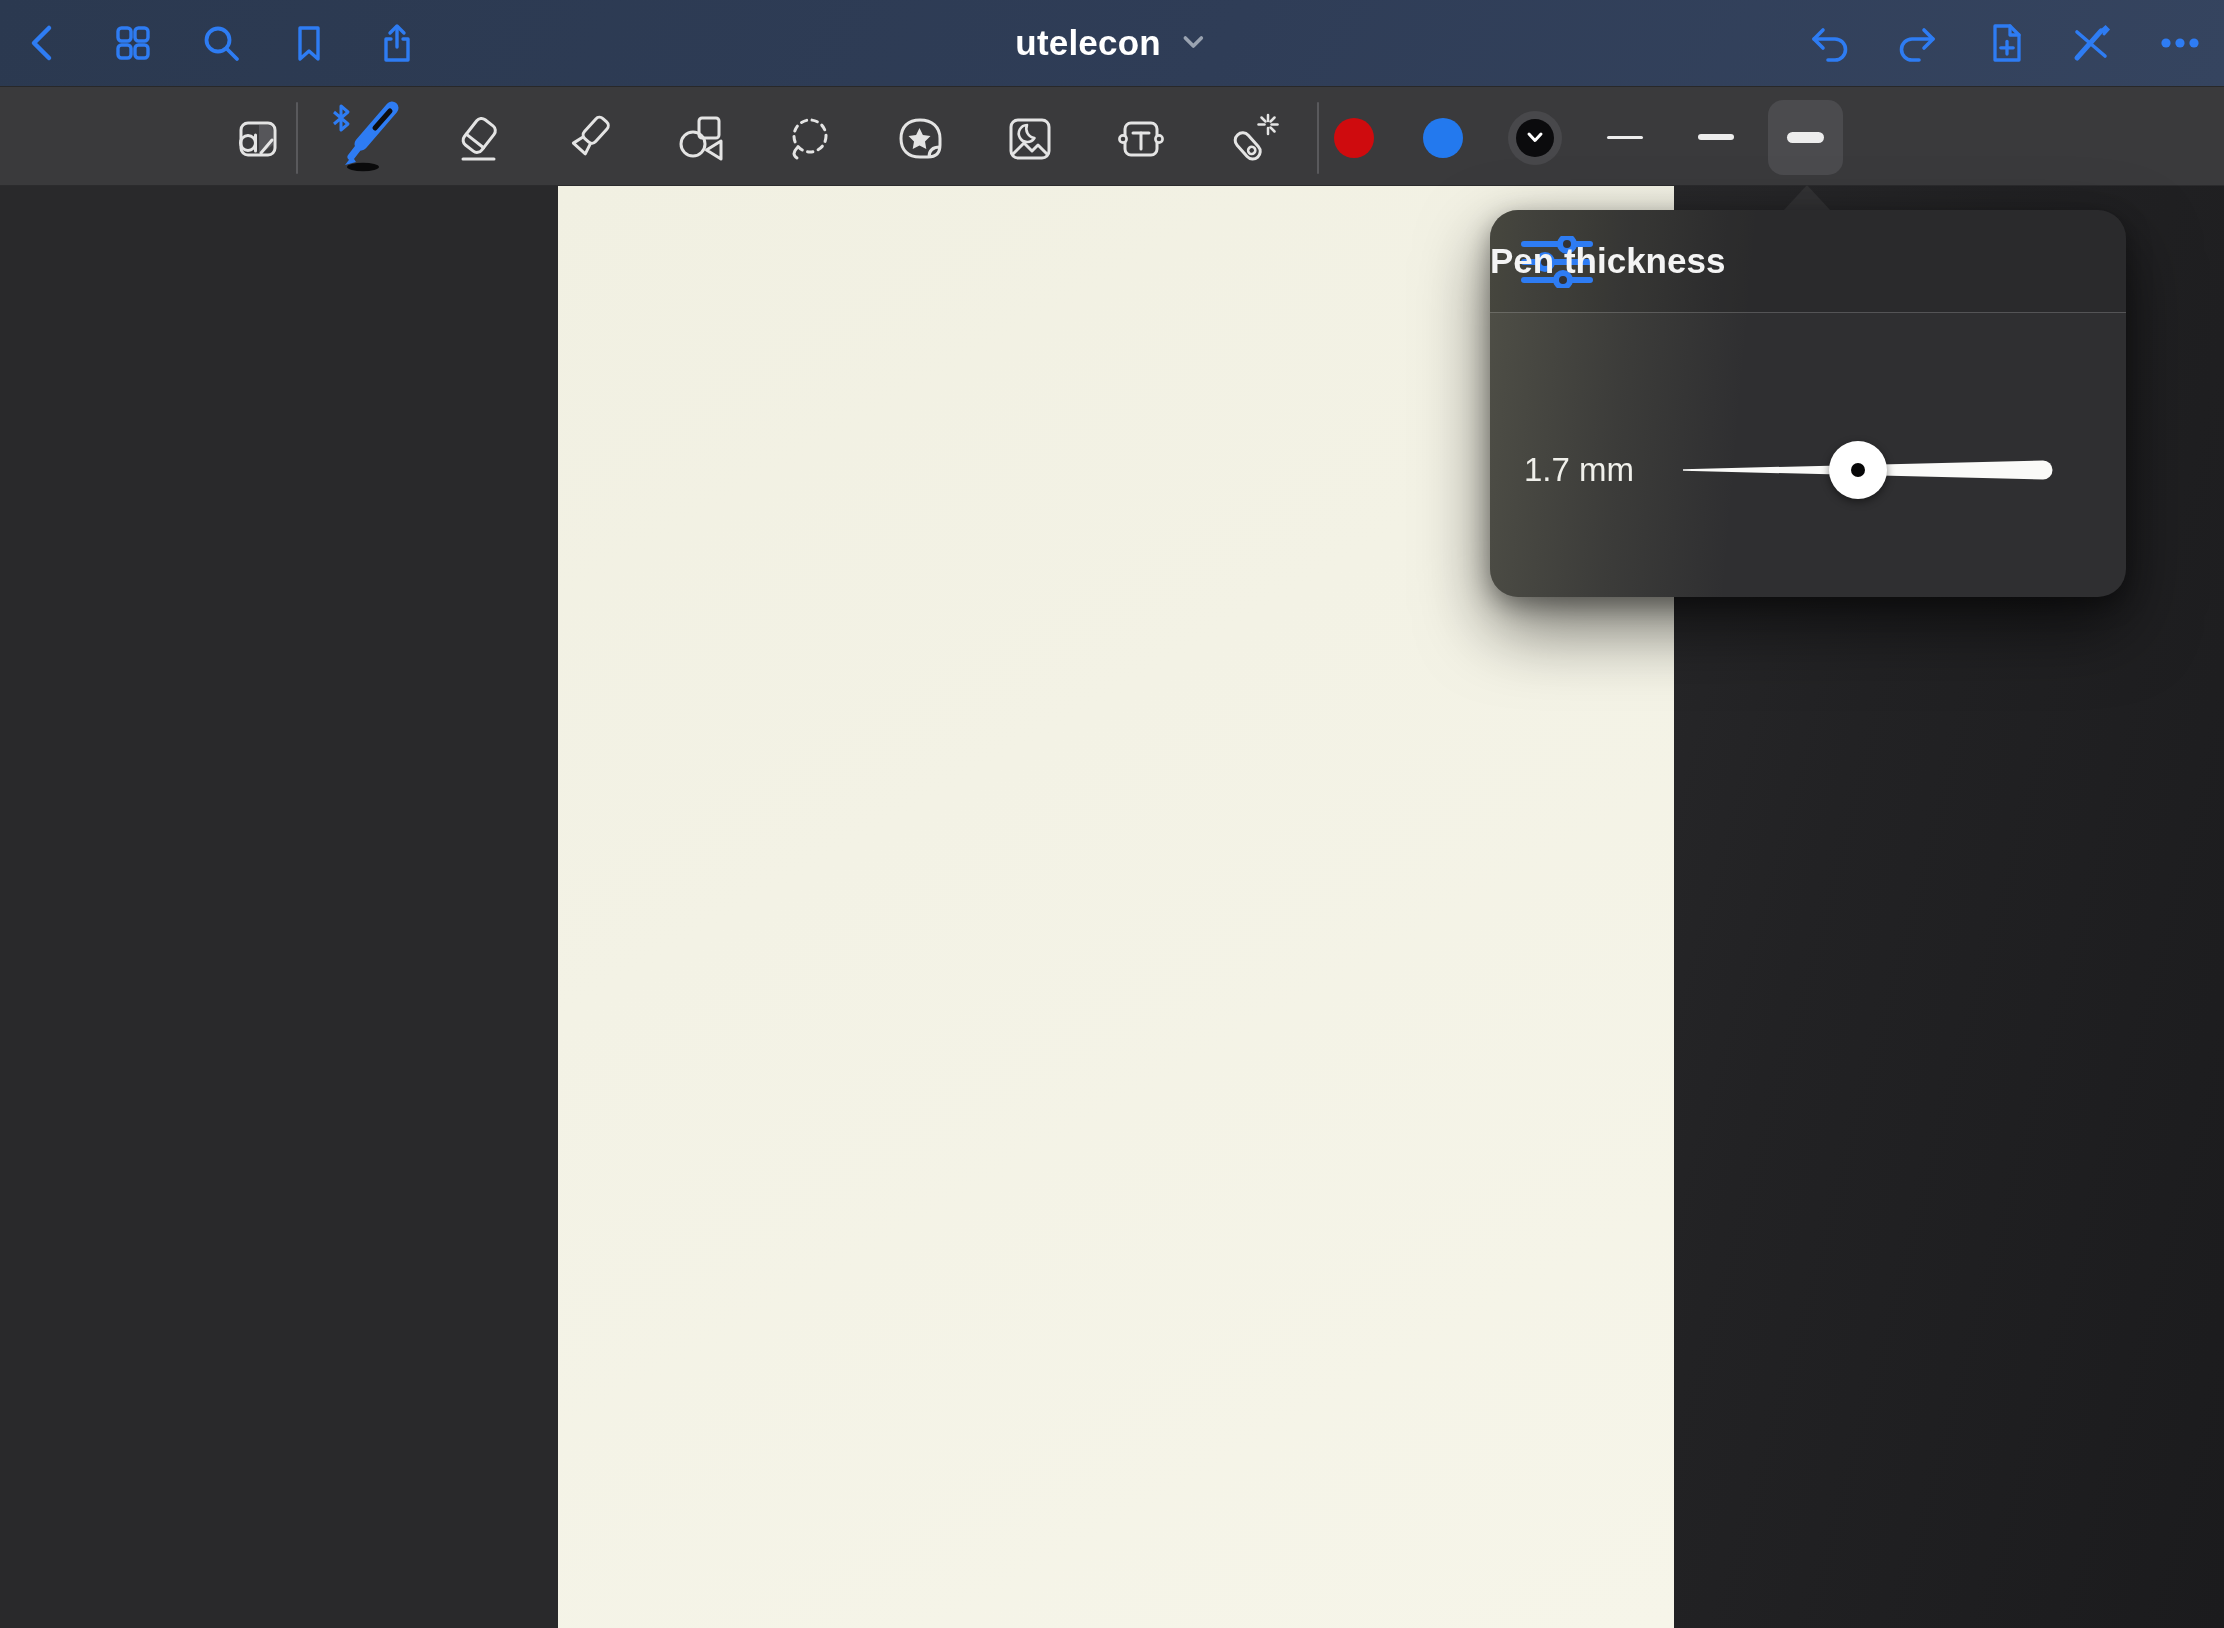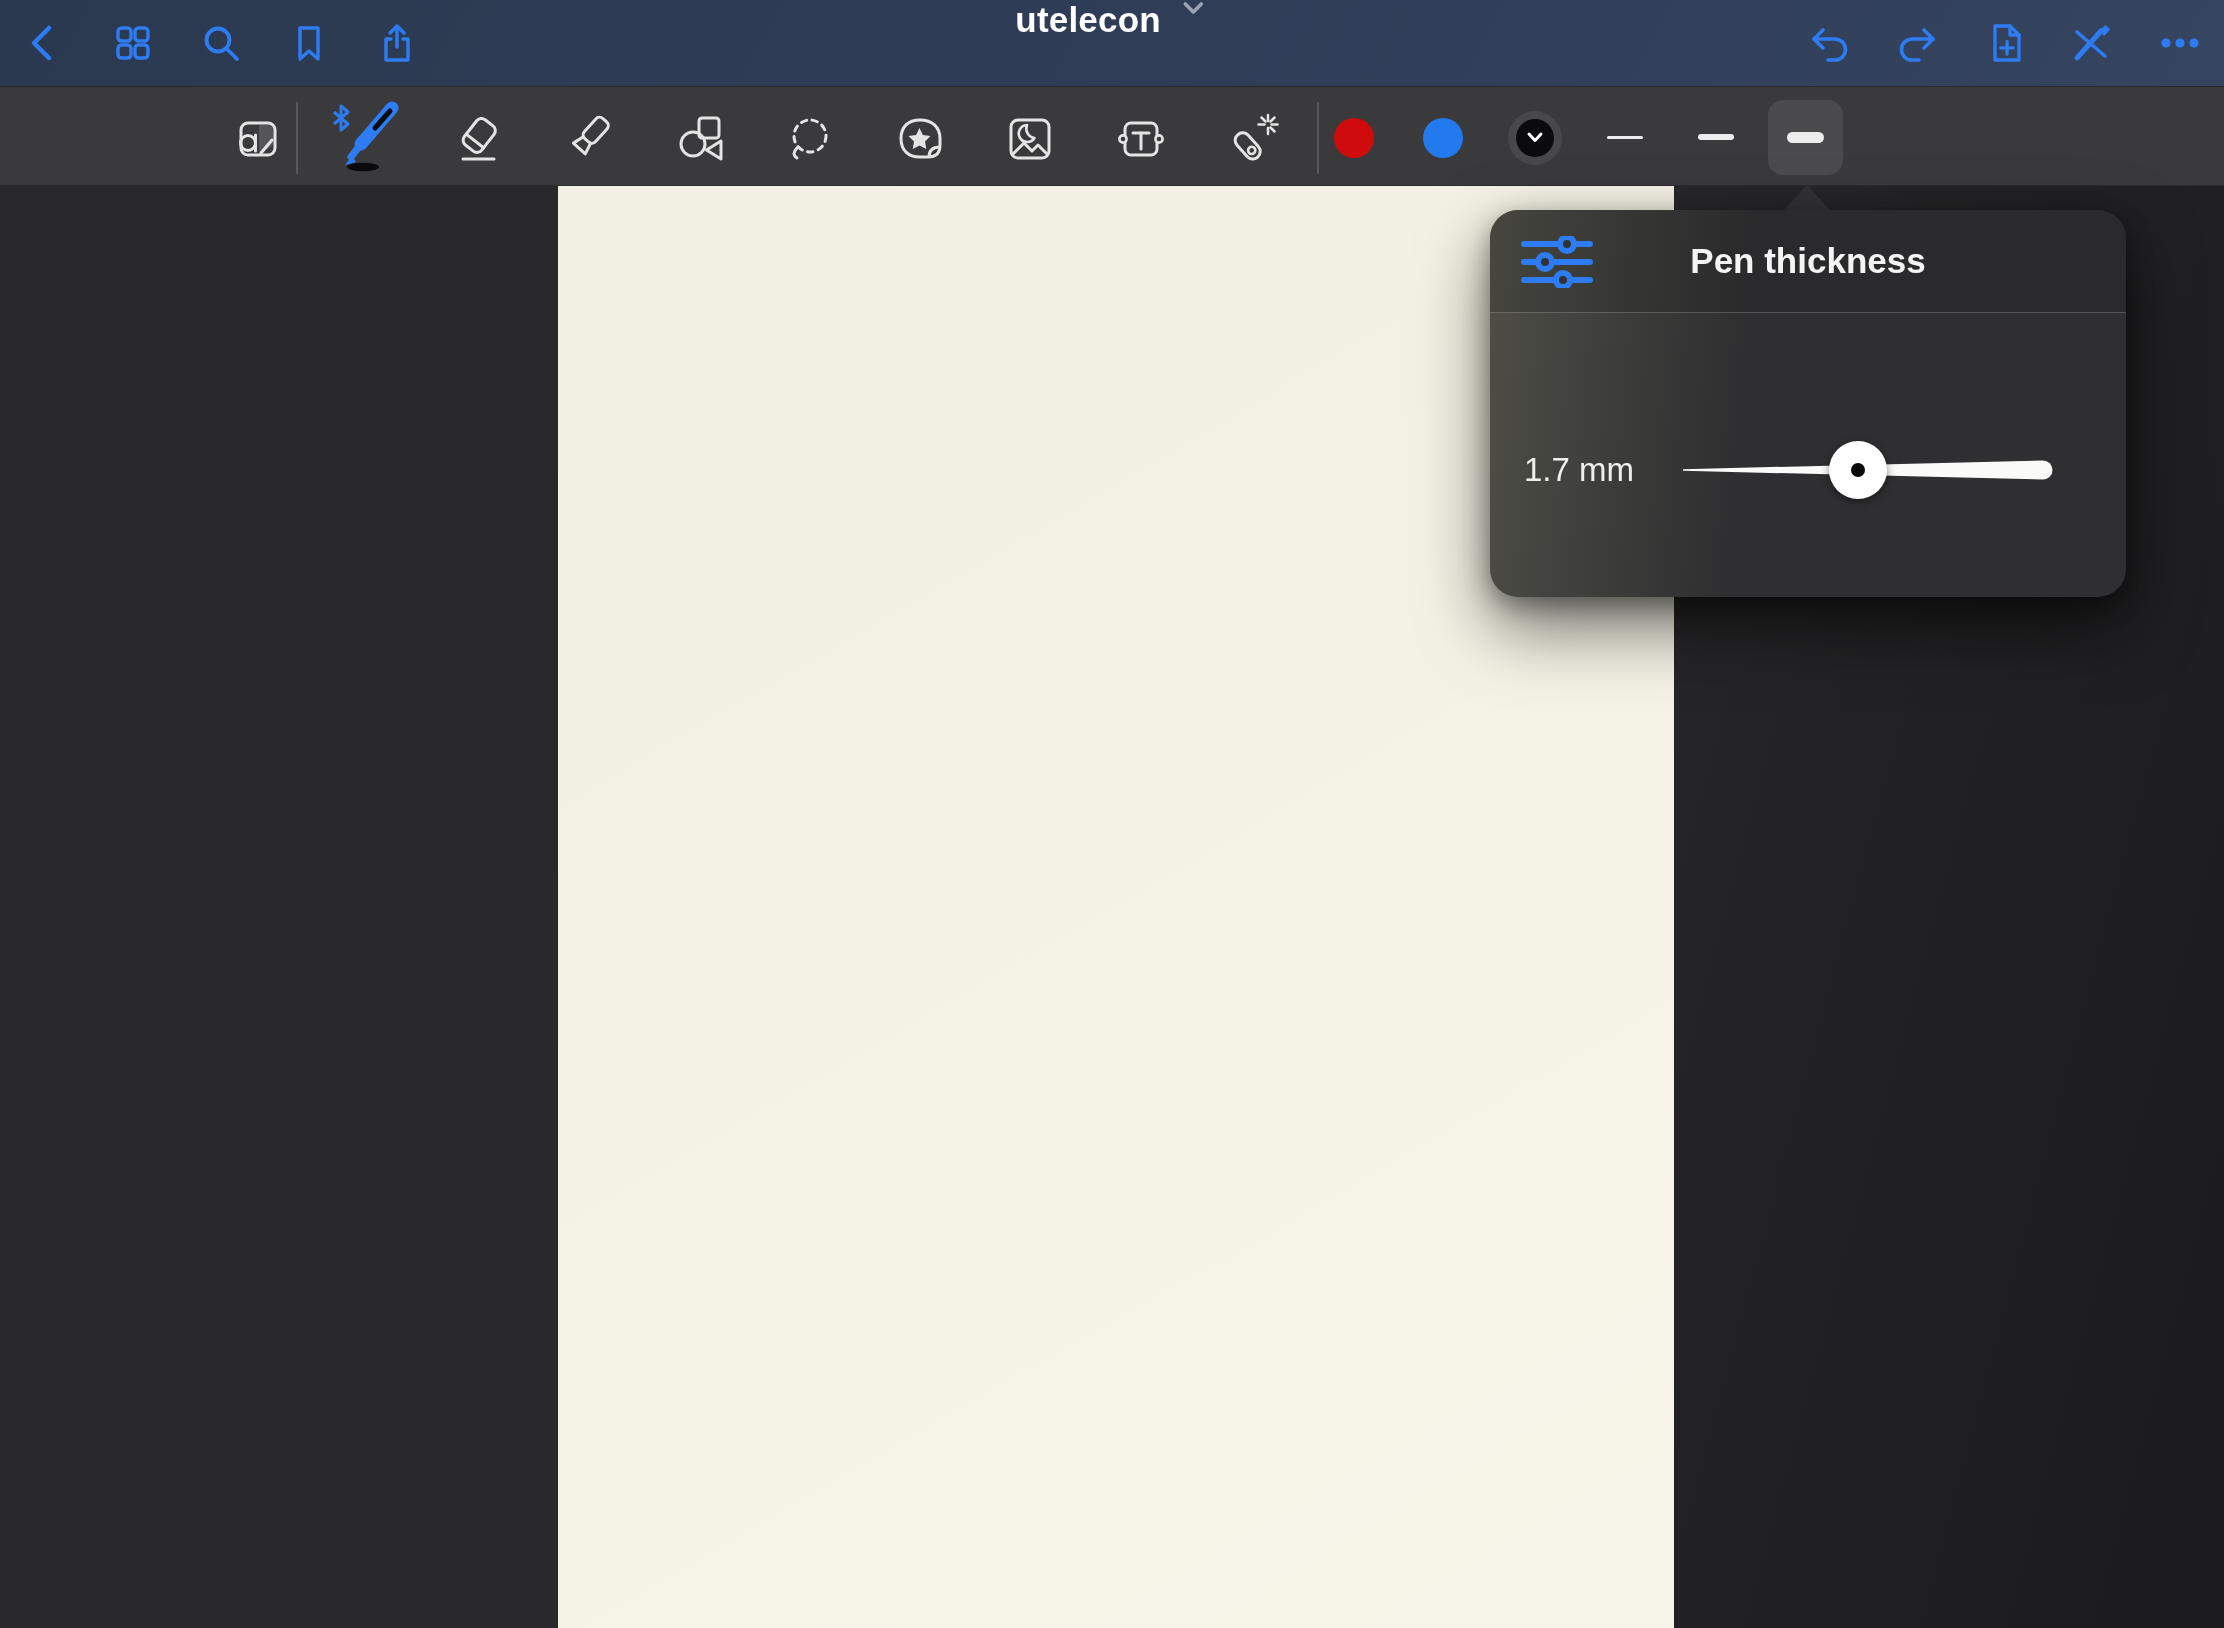--- a/index.html
+++ b/index.html
@@ -11,21 +11,21 @@
   #paper{left:558px;top:186px;width:1116px;height:1442px;
     background:linear-gradient(150deg,#F1F0E2 0%,#F3F2E5 40%,#F6F5E9 100%);}
   #bg-right{left:1674px;top:186px;width:550px;height:1442px;
     background:linear-gradient(105deg,#28282A 0%,#222224 35%,#1B1B1D 100%);}
   
   #navbar{left:0;top:0;width:2224px;height:86px;
     background:linear-gradient(118deg,#2B3950 0%,#2F3D57 55%,#35445F 100%);}
   .nav-btn{position:absolute;top:21px;width:44px;height:44px;display:flex;
     align-items:center;justify-content:center;}
   #doc-title{position:absolute;left:50%;top:0;height:86px;transform:translateX(-51%);
-    display:flex;gap:20px;}
+    display:flex;align-items:center;gap:20px;}
   #doc-title .t{color:#FFFFFF;font-size:35px;font-weight:700;letter-spacing:.2px;}
   
   #toolbar{left:0;top:86px;width:2224px;height:100px;background:#3A3A3C;
     border-top:1px solid rgba(0,0,0,.30);border-bottom:1px solid rgba(0,0,0,.25);box-sizing:border-box;}
   .tool{position:absolute;top:111px;width:56px;height:56px;display:flex;
     align-items:center;justify-content:center;}
   .tb-divider{position:absolute;top:102px;width:2px;height:72px;background:#59595C;border-radius:1px;}
   .color-dot{position:absolute;top:118px;width:40px;height:40px;border-radius:50%;}
   #color-black-ring{left:1508px;top:111px;width:54px;height:54px;border-radius:50%;background:#48484B;}
   #color-black{position:absolute;left:8px;top:8px;width:38px;height:38px;border-radius:50%;
@@ -37,21 +37,21 @@
     border-left:24px solid transparent;border-right:24px solid transparent;
     border-bottom:26px solid #323234;}
   #popover{left:1490px;top:210px;width:636px;height:387px;border-radius:28px;
     background:#2F2F31;overflow:hidden;
     box-shadow:0 30px 70px rgba(0,0,0,.55),0 8px 24px rgba(0,0,0,.35);}
   #popover .sheen{position:absolute;inset:0;
     background:linear-gradient(95deg,rgba(152,152,120,.30) 0%,rgba(152,152,120,.12) 22%,rgba(152,152,120,0) 40%);}
   #popover-header{position:absolute;left:0;top:0;right:0;height:102px;
     background:rgba(0,0,0,.10);border-bottom:1px solid rgba(255,255,255,.20);}
   #popover-title{position:absolute;left:0;right:0;top:0;height:102px;line-height:102px;
-    text-align:center;color:#F4F4F4;font-size:35px;font-weight:600;}
+    color:#F4F4F4;font-size:35px;font-weight:600;}
   #popover-sliders-icon{position:absolute;left:30px;top:26px;}
   #slider-label{position:absolute;left:34px;top:238px;width:130px;height:44px;line-height:44px;
     color:#F0F0EB;font-size:33px;}
   #slider-track{position:absolute;left:193px;top:240px;}
   #slider-knob{position:absolute;left:339px;top:231px;width:58px;height:58px;border-radius:50%;
     background:#FFFFFF;box-shadow:0 3px 8px rgba(0,0,0,.45);display:flex;align-items:center;justify-content:center;}
   #slider-knob .dot{width:14px;height:14px;border-radius:50%;background:#070708;}
   svg{display:block;}
 </style>
 </head>

